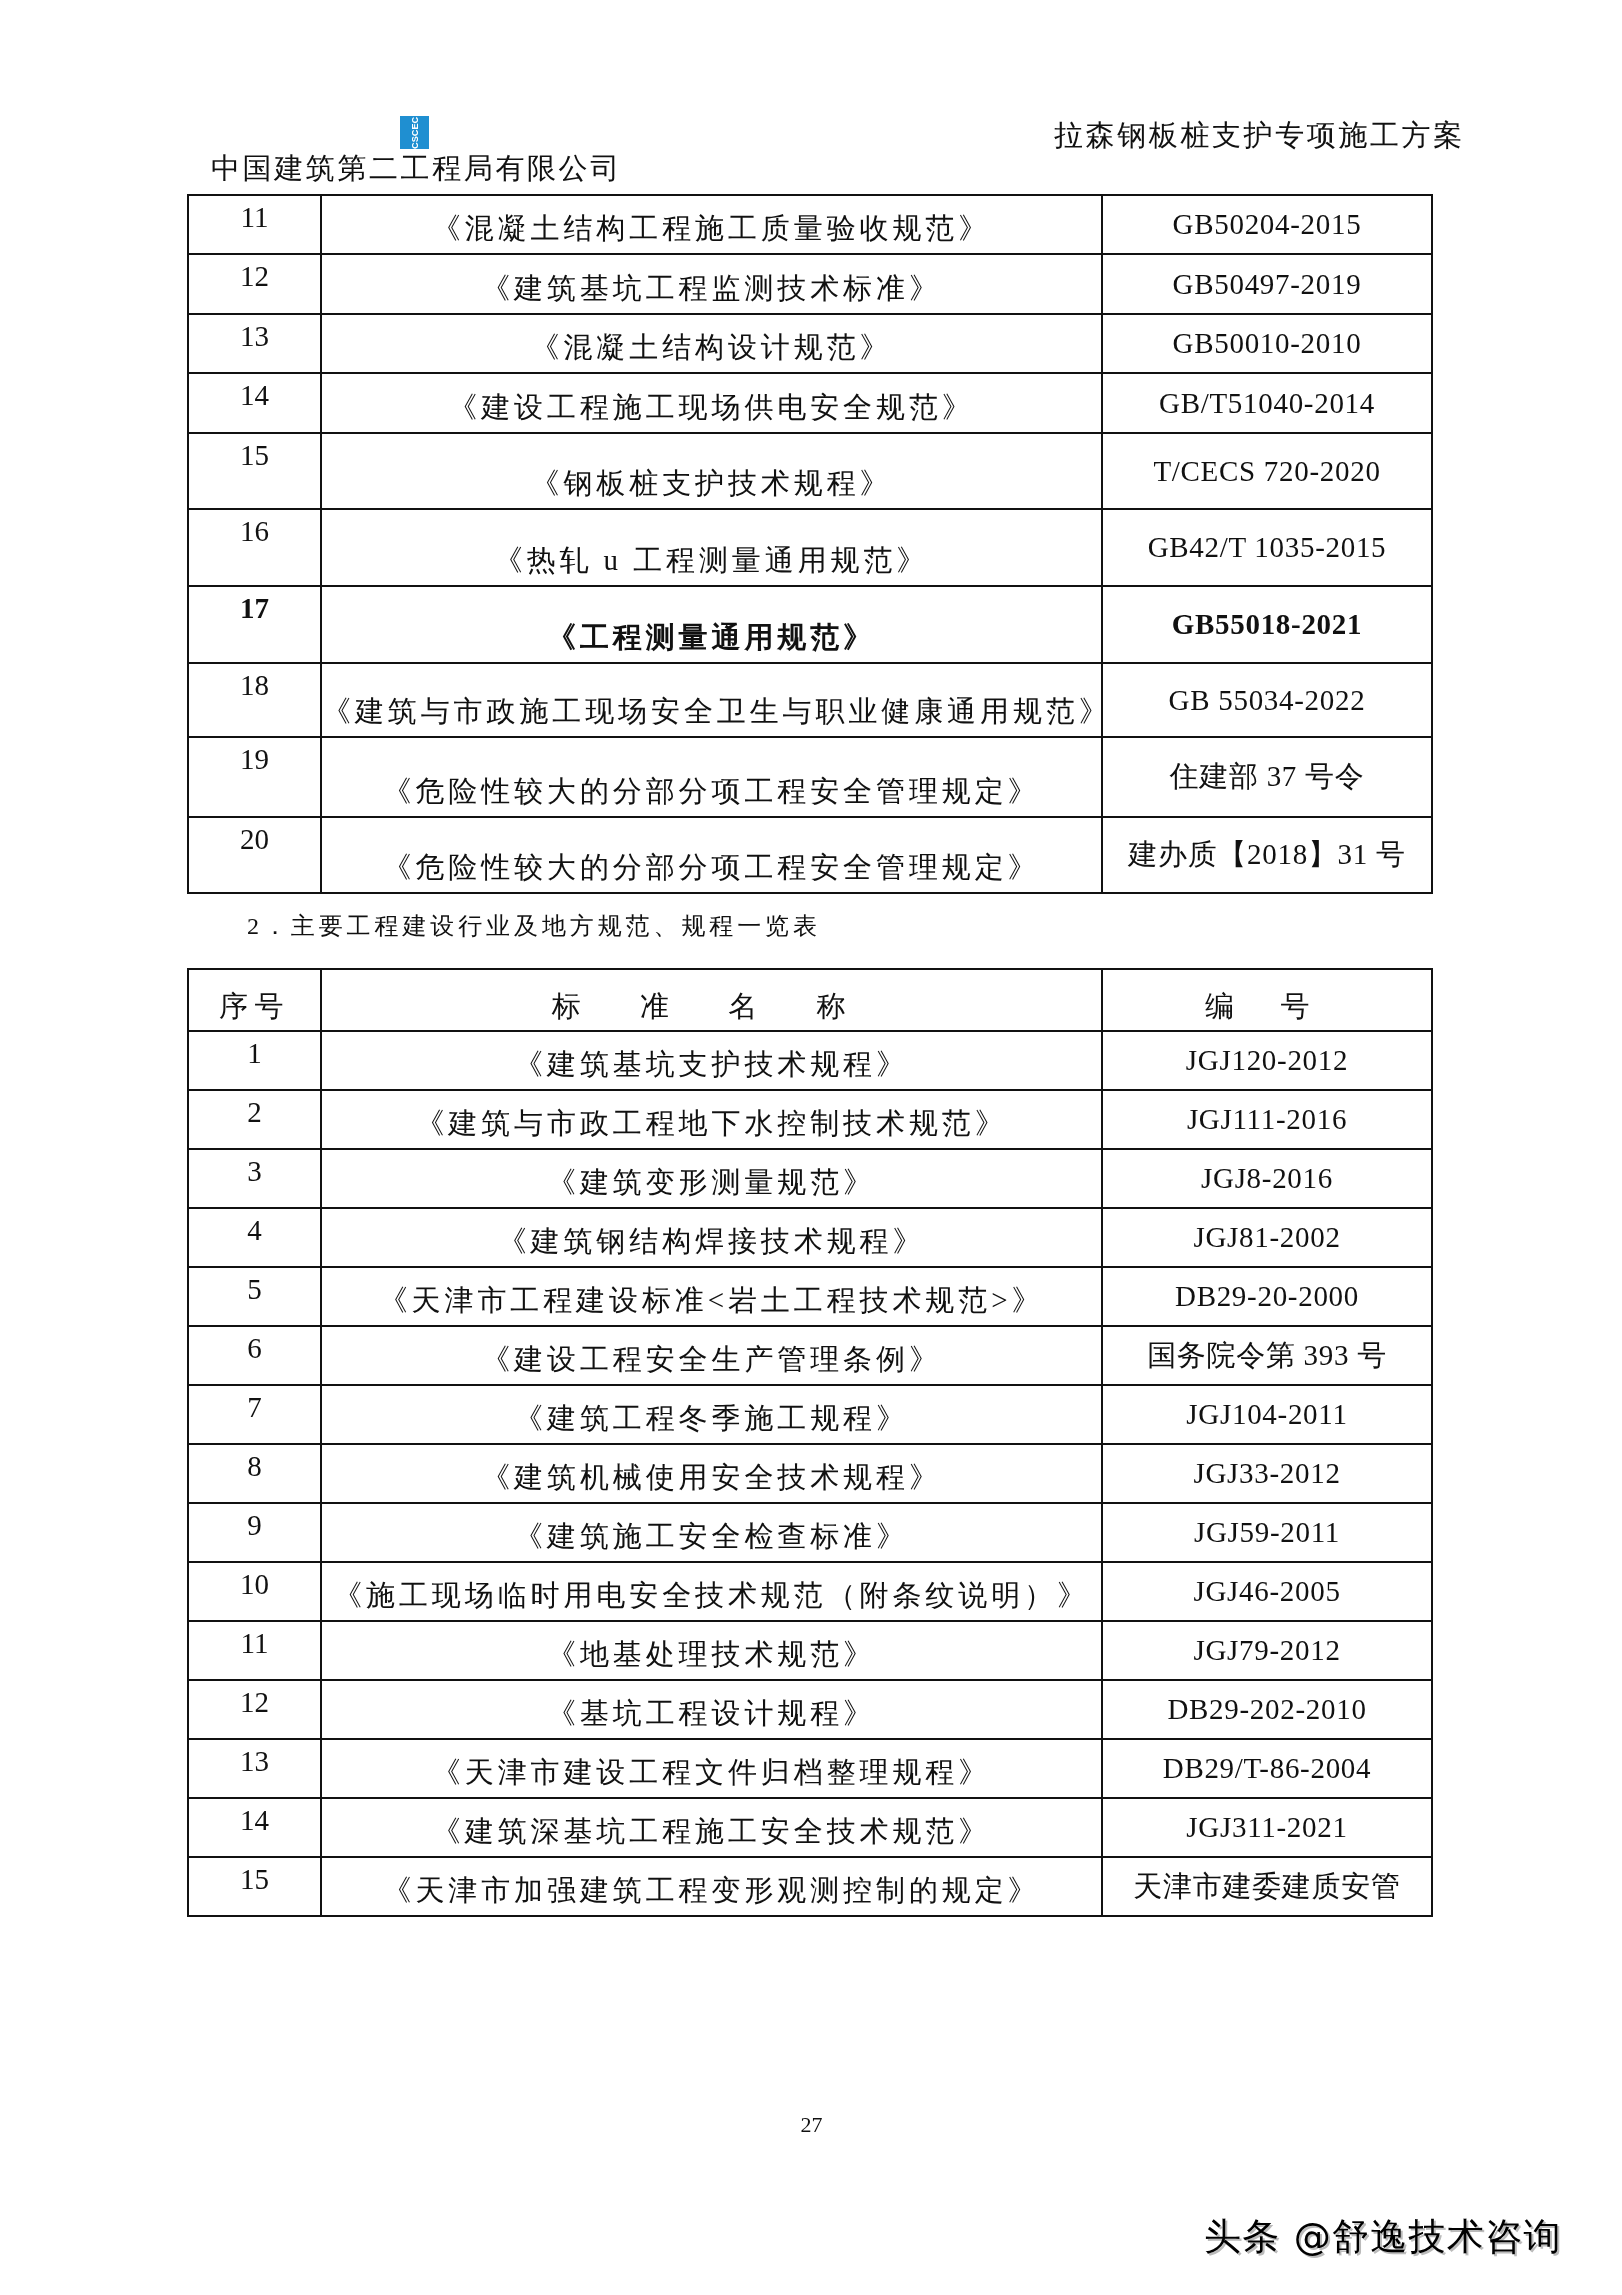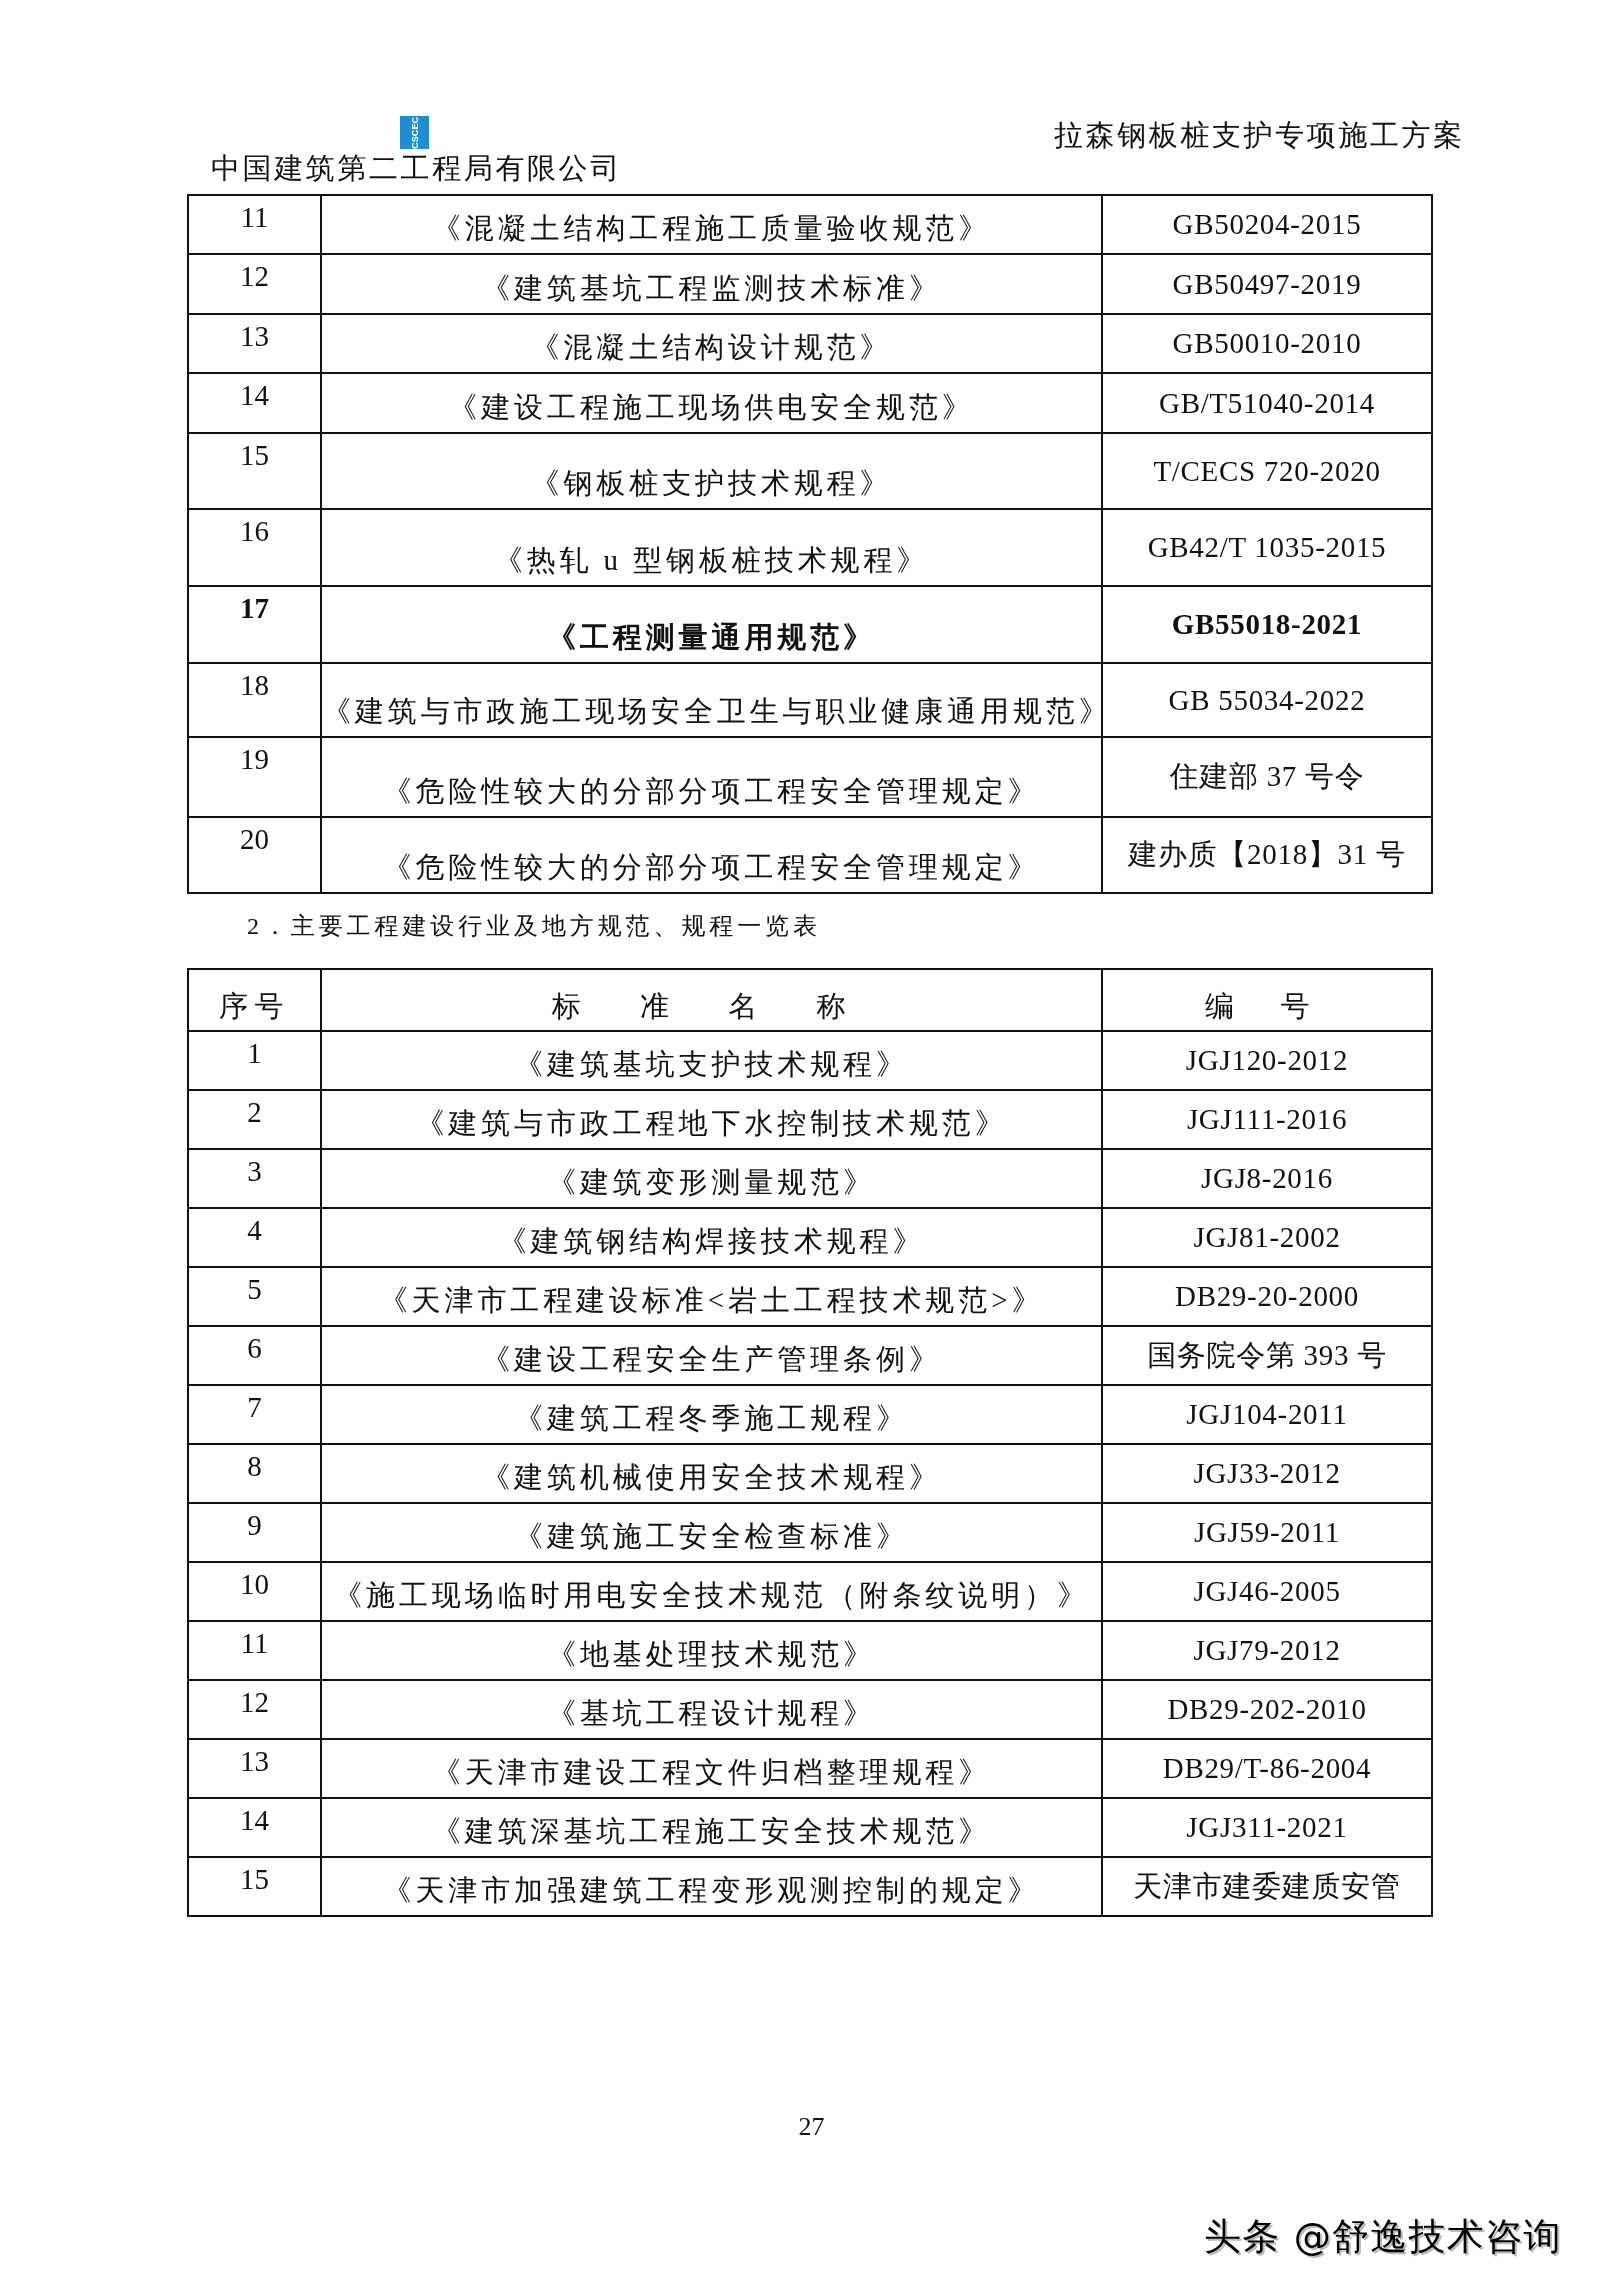--- a/index.html
+++ b/index.html
@@ -13,21 +13,21 @@
           writing-mode:vertical-rl; transform:rotate(180deg); letter-spacing:0; }
   .hdr-right { left:1054px; }
   table.std { position:absolute; left:187px; width:1246px; border-collapse:collapse; table-layout:fixed; }
   table.std td { border:2.6px solid #111; padding:0; font-size:29px; position:relative; }
   table.std td.n { width:131px; text-align:center; vertical-align:top; padding-top:5.2px; }
   table.std td.t { width:779px; text-align:center; vertical-align:bottom; padding-bottom:3.9px; letter-spacing:3.9px; white-space:nowrap; }
   table.std td.c { text-align:center; vertical-align:middle; letter-spacing:0.7px; white-space:nowrap; }
   table.std tr.head td { vertical-align:bottom; padding-bottom:2.6px; text-align:center; letter-spacing:6.5px; }
   table.std tr.head td.t { letter-spacing:26px; }
   .section { position:absolute; left:247px; top:910px; font-size:24px; letter-spacing:3.9px; }
-  .pagenum { position:absolute; top:2112px; left:0; width:1623px; text-align:center; font-size:26px; }
+  .pagenum { position:absolute; top:2112px; left:0; width:1623px; text-align:center; font-size:22px; }
   .wm { position:absolute; left:1204px; top:2212px; font-family:"DejaVu Sans", sans-serif; font-size:37px;
         color:#000000; text-shadow:2px 2px 0 #bbb; letter-spacing:1.3px; }
 </style>
 </head>
 <body>
 
 <div class="hdr hdr-left">
   <span class="logo">CSCEC</span>
   <span>中国建筑第二工程局有限公司</span>
 </div>
@@ -55,21 +55,21 @@
         <td class="t">《建设工程施工现场供电安全规范》</td>
         <td class="c">GB/T51040-2014</td>
       </tr>
       <tr style="height: 76px;">
         <td class="n">15</td>
         <td class="t">《钢板桩支护技术规程》</td>
         <td class="c">T/CECS 720-2020</td>
       </tr>
       <tr style="height: 77px;">
         <td class="n">16</td>
-        <td class="t">《热轧 u 型钢板桩技术规程》</td>
+        <td class="t">《热轧 u 工程测量通用规范》</td>
         <td class="c">GB42/T 1035-2015</td>
       </tr>
       <tr style="height: 77px; font-weight: bold;">
         <td class="n">17</td>
         <td class="t">《工程测量通用规范》</td>
         <td class="c">GB55018-2021</td>
       </tr>
       <tr style="height: 74px;">
         <td class="n">18</td>
         <td class="t">《建筑与市政施工现场安全卫生与职业健康通用规范》</td>

